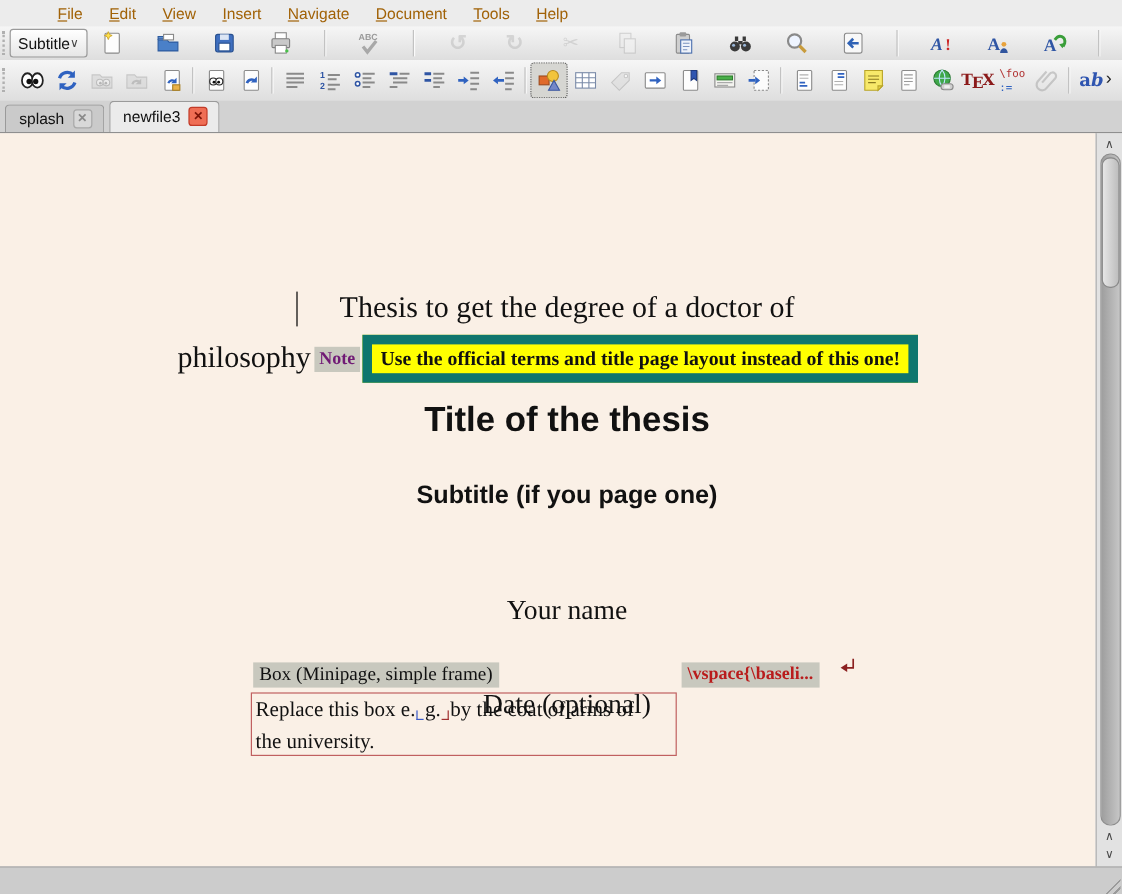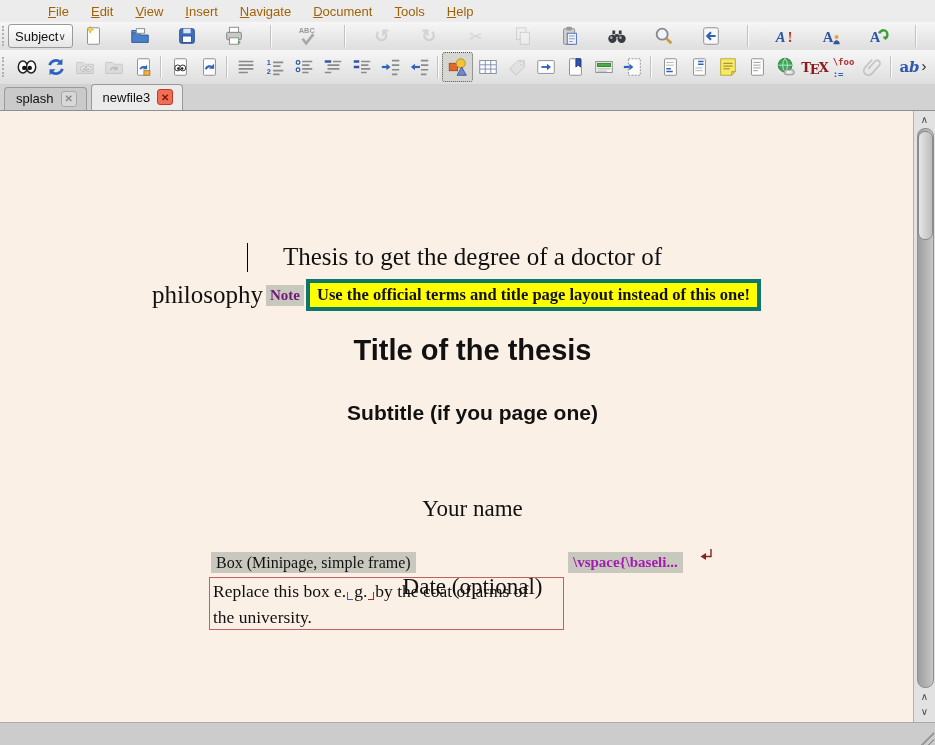--- a/index.html
+++ b/index.html
@@ -48,22 +48,22 @@
   
   .docwrap{position:absolute;left:0;top:110px;width:935px;height:612px;border-top:1px solid #8f8f8f;}
   .docpane{position:absolute;left:0;top:0;width:913px;height:612px;background:#faf0e6;
            overflow:hidden;color:#111;font-family:"Liberation Serif",serif;}
   .serif{font-family:"Liberation Serif",serif;}
   .centerline{position:absolute;left:16px;width:100%;text-align:center;white-space:nowrap;}
   .cursor{position:absolute;width:1px;height:29px;background:#000;}
   .chip{position:absolute;background:#c8c8be;padding:1px 5px;font-size:16px;line-height:19px;
         font-family:"Liberation Serif",serif;}
   .note-chip{color:#701a75;font-weight:bold;}
-  .tex-chip{color:#a21caf;font-weight:bold;font-size:15px;}
-  .yellownote{position:absolute;background:#ffff00;border:4px solid #0f766e;
+  .tex-chip{color:#b91c1c;font-weight:bold;font-size:15px;}
+  .yellownote{position:absolute;background:#ffff00;border:8px solid #0f766e;
               font-family:"Liberation Serif",serif;font-weight:bold;font-size:16.5px;
               line-height:24px;padding:0 7px;white-space:nowrap;}
   .minibox{position:absolute;border:1px solid #c06060;font-size:17.5px;line-height:26px;
            padding:0 3px;}
   .crlf{display:inline-block;vertical-align:baseline;margin-left:2px;}
   .mark{display:inline-block;width:5px;height:7px;position:relative;top:3px;margin:0 1px;}
   .mark-blue{border-left:1.5px solid #3a5ac8;border-bottom:1.5px solid #3a5ac8;}
   .mark-red{border-right:1.5px solid #a03030;border-bottom:1.5px solid #a03030;}
 
   
@@ -95,21 +95,21 @@
       <div class="menu-item"><u>I</u>nsert</div>
       <div class="menu-item"><u>N</u>avigate</div>
       <div class="menu-item"><u>D</u>ocument</div>
       <div class="menu-item"><u>T</u>ools</div>
       <div class="menu-item"><u>H</u>elp</div>
     </div>
 
   <div class="toolbar" id="toolbar1">
     <span class="thandle"></span>
     <div class="combo">
-      <span>Subject</span>
+      <span>Subtitle</span>
       <span class="chev">∨</span>
     </div>
     <span id="tb1-buttons" style="display:flex;align-items:center;gap:19px;">
         <span class="tbtn">
           <span style="display: flex; align-items: center; justify-content: center;">
             <svg viewBox="0 0 24 24" style="width: 22px; height: 22px;">
               <rect x="6" y="3" width="13" height="18" rx="1" fill="#fdfdfd" stroke="#8a8a8a"></rect>
               <path d="M9 1.5l1.1 2.6 2.4.9-2.4 1.1L9 8.7 7.9 6.1 5.5 5l2.4-.9z" fill="#ffe24a" stroke="#c9a227" stroke-width=".8"></path>
             </svg>
           </span>
@@ -534,21 +534,21 @@
               <rect x="13" y="16.4" width="5" height="2.6" fill="#eee"></rect>
             </svg>
           </span>
         </span>
         <span class="tbtn">
           <span style="display: flex; align-items: center; justify-content: center;">
             <span style="font-family:'DejaVu Serif',serif;font-weight:bold;color:#8b1a1a;font-size:13px;letter-spacing:-1px">T<span style="position:relative;top:2px">E</span>X</span>
           </span>
         </span>
         <span class="tbtn">
-          <span style="display: flex; align-items: center; justify-content: flex-end; font-weight: bold;">
+          <span style="display: flex; align-items: center; justify-content: flex-end;">
             <span style="display:inline-block;line-height:9px;text-align:left"><span style="color:#b03030;font-size:9px;font-family:'DejaVu Sans Mono',monospace">\foo</span><br><span style="color:#2f62c0;font-size:9px;font-family:'DejaVu Sans Mono',monospace">:=</span></span>
           </span>
         </span>
         <span class="tbtn disabled">
           <span style="display: flex; align-items: center; justify-content: center;">
             <svg viewBox="0 0 24 24" style="width: 22px; height: 22px;">
               <path d="M7 14l7-8a3.2 3.2 0 0 1 5 4l-8 9a5 5 0 0 1-8-6l8-9" fill="none" stroke="#9a9a9a" stroke-width="2"></path>
             </svg>
           </span>
         </span>

